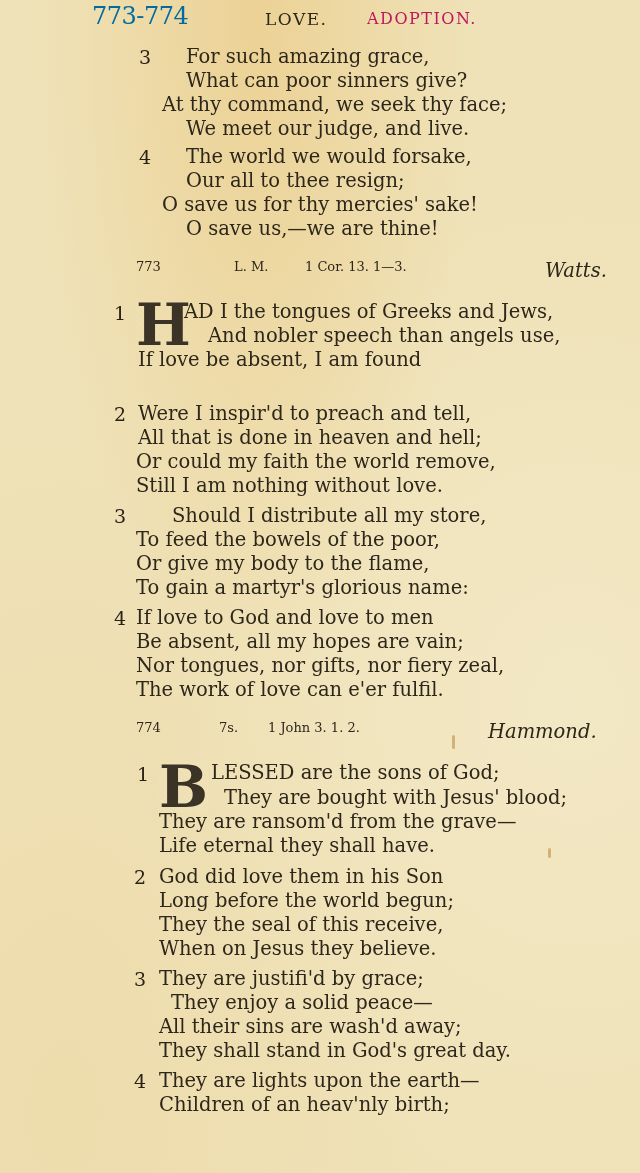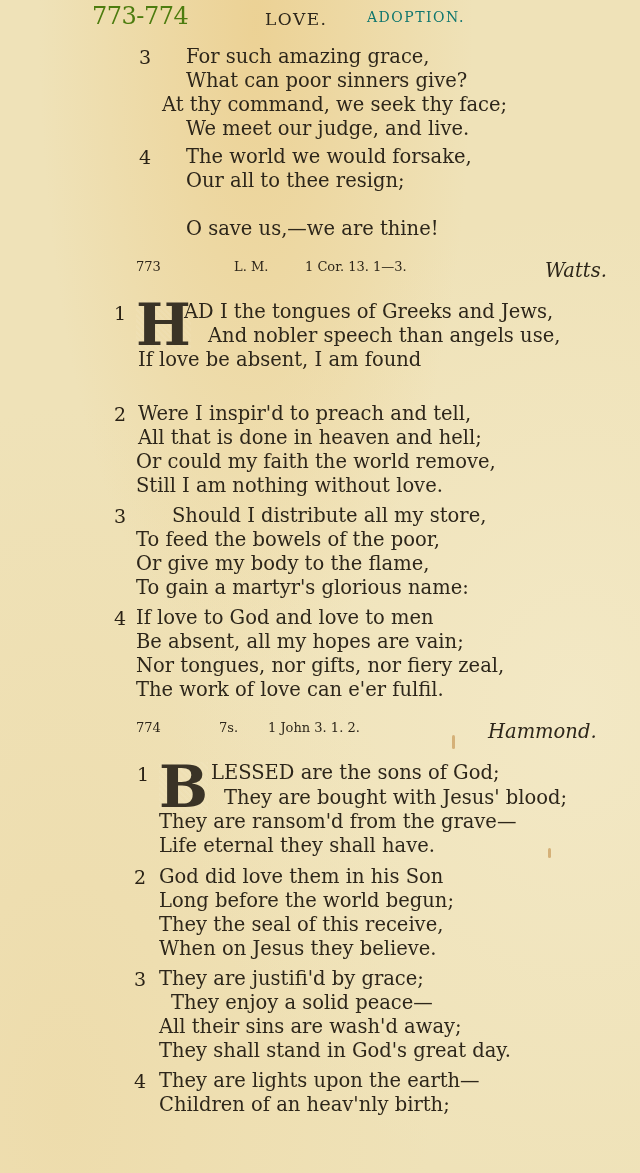--- a/index.html
+++ b/index.html
@@ -9,23 +9,23 @@
       background-image:
         radial-gradient(ellipse at 40% 2%, rgba(233,196,120,0.55) 0%, rgba(233,196,120,0) 40%),
         radial-gradient(ellipse at 90% 60%, rgba(245,236,205,0.6) 0%, rgba(245,236,205,0) 50%),
         radial-gradient(ellipse at 10% 95%, rgba(236,214,160,0.5) 0%, rgba(236,214,160,0) 45%);
       font-family: "DejaVu Serif", "Liberation Serif", serif;
       color: #2b2418;
       position: relative;
     }
     .page { position: absolute; left: 0; top: 0; width: 640px; height: 1173px; }
     .abs { position: absolute; white-space: nowrap; }
-    .header-num { left: 92px; top: 2px; font-size: 24px; letter-spacing: -0.5px; color: #4d7c0f; }
+    .header-num { left: 92px; top: 2px; font-size: 24px; letter-spacing: -0.5px; color: #0369a1; }
     .header-title { left: 265px; top: 9px; font-size: 17px; letter-spacing: 1.5px; color: #2e271b; }
-    .header-title2 { left: 367px; top: 9px; font-size: 14px; letter-spacing: 1.5px; color: #0f766e; }
+    .header-title2 { left: 367px; top: 9px; font-size: 16px; letter-spacing: 1.5px; color: #be185d; }
     .line { font-size: 19.5px; line-height: 24px; color: #2d261a; }
     .vnum { font-size: 19px; color: #2a2216; }
     .hymn-meta { font-size: 13px; color: #2d261a; }
     .author { font-style: italic; font-size: 19.5px; color: #2d261a; }
     .dropcap {
       position: absolute; font-family: "DejaVu Serif", serif; font-weight: bold;
       font-size: 58px; line-height: 50px; color: #3a3326;
       background: repeating-linear-gradient(45deg, rgba(255,255,255,0.06) 0 2px, rgba(0,0,0,0.0) 2px 4px);
       letter-spacing: 0;
     }
@@ -42,20 +42,21 @@
 
   <div class="abs vnum" style="left:139px; top:46px;">3</div>
   <div class="abs line" style="left:186px; top:45px;">For such amazing grace,</div>
   <div class="abs line" style="left:186px; top:69px;">What can poor sinners give?</div>
   <div class="abs line" style="left:162px; top:93px;">At thy command, we seek thy face;</div>
   <div class="abs line" style="left:186px; top:117px;">We meet our judge, and live.</div>
 
   <div class="abs vnum" style="left:139px; top:146px;">4</div>
   <div class="abs line" style="left:186px; top:145px;">The world we would forsake,</div>
   <div class="abs line" style="left:186px; top:169px;">Our all to thee resign;</div>
+  <div class="abs line" style="left:162px; top:193px;">O save us for thy mercies' sake!</div>
   <div class="abs line" style="left:186px; top:217px;">O save us,—we are thine!</div>
 
   <div class="abs hymn-meta" style="left:136px; top:259px;">773</div>
   <div class="abs hymn-meta" style="left:218px; top:259px;margin-left:16px;">L. M.</div>
   <div class="abs hymn-meta" style="left:305px; top:259px;">1 Cor. 13. 1—3.</div>
   <div class="abs author" style="left:545px; top:259px;">Watts.</div>
 
   <div class="abs vnum" style="left:114px; top:302px;">1</div>
   <div class="dropcap" style="left:136px; top:300px;">H</div>
   <div class="abs line" style="left:184px; top:300px;">AD I the tongues of Greeks and Jews,</div>

